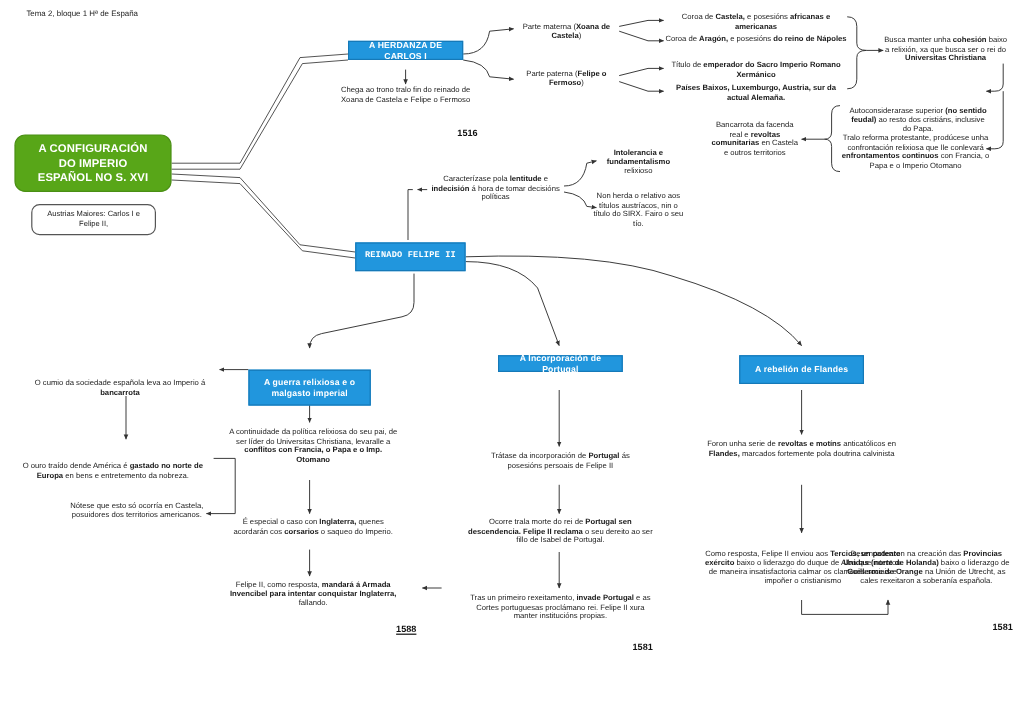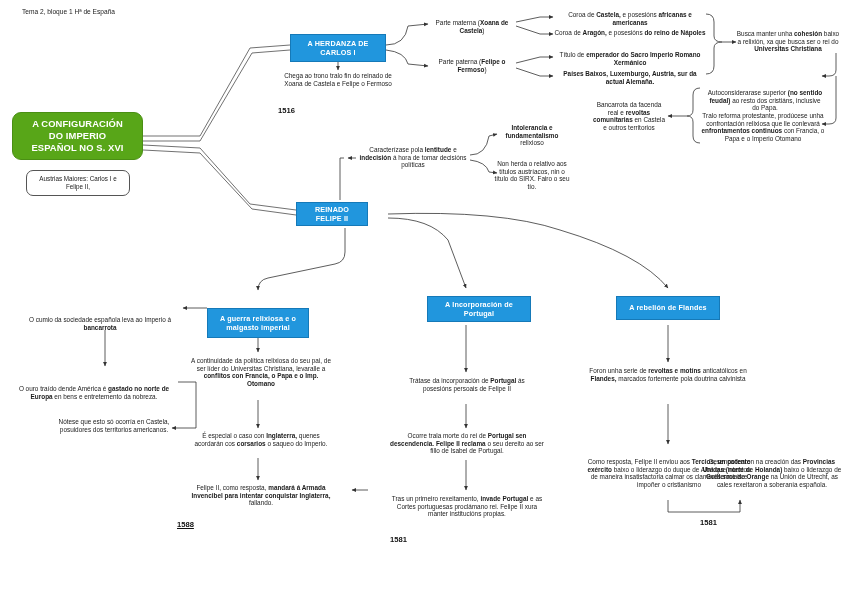--- a/index.html
+++ b/index.html
@@ -19,21 +19,21 @@
   .txt {
     position:absolute;
     text-align:center;
     line-height:1.18;
     color:#1a1a1a;
     font-size:6.4px;
   }
   .txt b { font-weight:bold; }
   .year {
     position:absolute;
-    text-align:left;
+    text-align:right;
     font-weight:bold;
     font-size:7.6px;
     color:#111;
   }
 
   
   .greenbox {
     position:absolute;
     background:#58a618;
     border:1px solid #4a8f14;
@@ -150,21 +150,21 @@
       <path d="M668,404 L668,444" marker-end="url(#ar)"></path>
       <path d="M668,500 L668,512 L740,512 L740,500" marker-end="url(#ar)"></path>
     </g>
   </svg>
 
   <div class="hdrtitle" style="left:22px; top:8px;">Tema 2, bloque 1 Hª de España</div>
 
   <div class="greenbox" style="left:12px; top:112px; width:131px; height:48px;">A CONFIGURACIÓN DO IMPERIO ESPAÑOL NO S. XVI</div>
   <div class="whitebox" style="left:26px; top:170px; width:104px; height:26px;">Austrias Maiores: Carlos I e Felipe II,</div>
 
-  <div class="bluebox" style="left:290px; top:34px; width:96px; height:28px;">A HERDANZA DE CARLOS I</div>
+  <div class="bluebox" style="left:290px; top:34px; width:96px; height:16px;">A HERDANZA DE CARLOS I</div>
 
   <div class="txt" style="left:278px; top:72px; width:120px;">Chega ao trono tralo fin do reinado de Xoana de Castela e Felipe o Fermoso</div>
   <div class="year" style="left:278px; top:106px; width:120px;">1516</div>
 
   <div class="txt" style="left:426px; top:19px; width:92px;">
     <span>Parte materna (</span><b>Xoana de Castela</b><span>)</span>
   </div>
   <div class="txt" style="left:426px; top:58px; width:92px;">
     <span>Parte paterna (</span><b>Felipe o Fermoso</b><span>)</span>
   </div>
@@ -181,33 +181,33 @@
   <div class="txt" style="left:554px; top:70px; width:152px;">
     <b>Países Baixos, Luxemburgo, Austria, sur da actual Alemaña.</b>
   </div>
 
   <div class="txt" id="cohesion" style="left:736px; top:30px; width:104px;">Busca manter unha <b>cohesión</b> baixo a relixión, xa que busca ser o rei do <b>Universitas Christiana</b></div>
 
   <div class="txt" id="superiority" style="left:706px; top:89px; width:118px;">Autoconsiderarase superior <b>(no sentido feudal)</b> ao resto dos cristiáns, inclusive do Papa.</div>
   <div class="txt" id="reform" style="left:700px; top:112px; width:126px;">Tralo reforma protestante, prodúcese unha confrontación relixiosa que lle conlevará <b>enfrontamentos continuos</b> con Francia, o Papa e o Imperio Otomano</div>
   <div class="txt" id="bankruptcy-carlos" style="left:591px; top:101px; width:76px;">Bancarrota da facenda real e <b>revoltas comunitarias</b> en Castela e outros territorios</div>
 
-  <div class="bluebox" style="left:296px; top:202px; width:72px; height:24px;">REINADO FELIPE II</div>
+  <div class="bluebox" style="left:296px; top:202px; width:92px; height:24px;font-family:Liberation Mono, monospace;">REINADO FELIPE II</div>
 
   <div class="txt" id="felipe-character" style="left:356px; top:146px; width:114px;">Caracterízase pola <b>lentitude</b> e <b>indecisión</b> á hora de tomar decisións políticas</div>
   <div class="txt" id="felipe-trait-0" style="left:496px; top:124px; width:72px;"><b>Intolerancia e fundamentalismo</b> relixioso</div>
   <div class="txt" id="felipe-trait-1" style="left:492px; top:160px; width:80px;">Non herda o relativo aos títulos austríacos, nin o título do SIRX. Fairo o seu tío.</div>
 
   <div class="bluebox" style="left:207px; top:308px; width:102px; height:30px;">A guerra relixiosa e o malgasto imperial</div>
   <div class="txt" id="c0s0" style="left:190px; top:357px; width:142px;">A continuidade da política relixiosa do seu pai, de ser líder do Universitas Christiana, levaralle a <b>conflitos con Francia, o Papa e o Imp. Otomano</b></div>
   <div class="txt" id="c0s1" style="left:190px; top:432px; width:142px;">É especial o caso con <b>Inglaterra,</b> quenes acordarán cos <b>corsarios</b> o saqueo do Imperio.</div>
   <div class="txt" id="c0s2" style="left:190px; top:484px; width:142px;">Felipe II, como resposta, <b>mandará á Armada Invencibel para intentar conquistar Inglaterra,</b> fallando.</div>
-  <div class="year" style="left:177px; top:520px; width:142px;text-decoration:underline;">1588</div>
-
-  <div class="bluebox" style="left:427px; top:296px; width:104px; height:26px;">A Incorporación de Portugal</div>
+  <div class="year" style="left:205px; top:520px; width:142px;text-decoration:underline;">1588</div>
+
+  <div class="bluebox" style="left:415px; top:296px; width:104px; height:14px;">A Incorporación de Portugal</div>
   <div class="txt" id="c1s0" style="left:396px; top:377px; width:142px;">Trátase da incorporación de <b>Portugal</b> ás posesións persoais de Felipe II</div>
   <div class="txt" id="c1s1" style="left:390px; top:432px; width:154px;">Ocorre trala morte do rei de <b>Portugal sen descendencia. Felipe II reclama</b> o seu dereito ao ser fillo de Isabel de Portugal.</div>
   <div class="txt" id="c1s2" style="left:390px; top:495px; width:154px;">Tras un primeiro rexeitamento, <b>invade Portugal</b> e as Cortes portuguesas proclámano rei. Felipe II xura manter institucións propias.</div>
   <div class="year" style="left:390px; top:535px; width:154px;">1581</div>
 
   <div class="bluebox" style="left:616px; top:296px; width:104px; height:24px;">A rebelión de Flandes</div>
   <div class="txt" id="c2s0" style="left:586px; top:367px; width:164px;">Foron unha serie de <b>revoltas e motíns</b> anticatólicos en <b>Flandes,</b> marcados fortemente pola doutrina calvinista</div>
   <div class="txt" id="c2s1" style="left:586px; top:458px; width:166px;">Como resposta, Felipe II enviou aos <b>Tercios, un potente exército</b> baixo o liderazgo do duque de Alba que intentou de maneira insatisfactoria calmar os clamores sociais e impoñer o cristianismo</div>
   <div class="txt" id="c2s2" style="left:700px; top:458px; width:144px;">Desencadearon na creación das <b>Provincias Unidas (norte de Holanda)</b> baixo o liderazgo de <b>Guillerme de Orange</b> na Unión de Utrecht, as cales rexeitaron a soberanía española.</div>
   <div class="year" style="left:700px; top:518px; width:144px;">1581</div>

